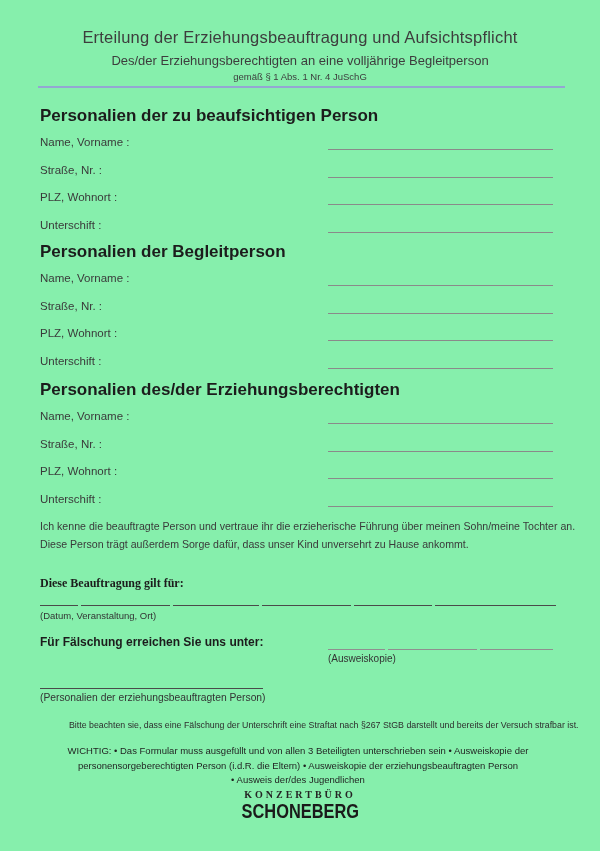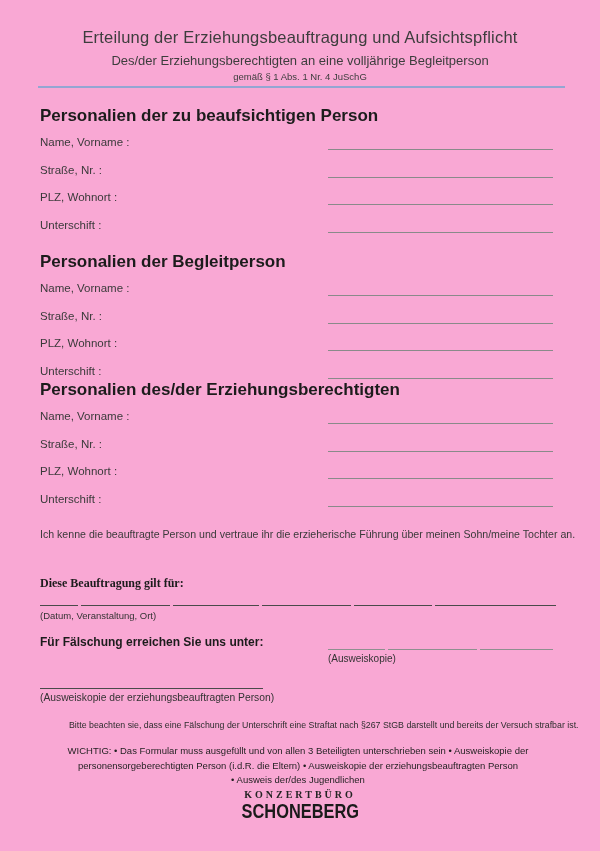--- a/index.html
+++ b/index.html
@@ -1,35 +1,35 @@
 <!DOCTYPE html>
 <html><head>
 <meta charset="utf-8">
 <style>
   html,body { margin:0; padding:0; background:#ffffff; }
   .page {
-    position:relative; width:600px; height:851px; background:#f9a8d4;
+    position:relative; width:600px; height:851px; background:#86efac;
     font-family:"Liberation Sans", sans-serif; color:#3a3a3a; overflow:hidden;
   }
   .abs { position:absolute; }
   .ctr { left:0; right:0; text-align:center; }
 
   .title    { top:28px; font-size:16.5px; color:#3d3d3d; letter-spacing:0.2px; }
   .subtitle { top:53px; font-size:13px; color:#3d3d3d; }
   .legalref { top:71px; font-size:9.5px; color:#3d3d3d; }
   .hrule    { top:86px; left:38px; width:527px; border-top:2px solid #94a6d2; height:0; }
 
   .section  { position:absolute; left:40px; width:516px; height:128px; }
   .sec-h    { position:absolute; top:0; left:0; font-weight:700; font-size:17px; color:#1c1c1c; white-space:nowrap; }
   .srow     { position:absolute; left:0; width:100%; height:16px; line-height:16px; }
   .srow .flabel { position:absolute; left:0; font-size:11.5px; color:#3a3a3a; white-space:nowrap; }
   .srow .fline  { position:absolute; left:288px; width:225px; height:15px; border-bottom:1px solid #8a8a8a; }
   .r1 { top:28px; } .r2 { top:55.5px; } .r3 { top:83px; } .r4 { top:110.5px; }
 
-  .decl { left:40px; top:517px; font-size:10.6px; line-height:18px; color:#3a3a3a; white-space:nowrap;margin-top:8px; }
+  .decl { left:40px; top:517px; font-size:10.6px; line-height:18px; color:#3a3a3a; white-space:nowrap; }
 
   .gilt-h  { left:40px; top:576px; font-weight:700; font-size:12px; color:#1c1c1c; white-space:nowrap;font-family:Liberation Serif, serif; }
   .datumline { left:40px; top:597px; width:516px; height:8px; display:flex; gap:3px; }
   .datumline span { border-bottom:1px solid #4a4a4a; height:8px; }
   .dseg1{width:38px;} .dseg2{width:89px;} .dseg3{width:86px;} .dseg4{width:89px;} .dseg5{width:78px;} .dseg6{flex:1;}
   .datum-cap { left:40px; top:610px; font-size:9.5px; color:#333333; white-space:nowrap; }
 
   .rueck-h { left:40px; top:635px; font-weight:700; font-size:12px; color:#1c1c1c; white-space:nowrap; }
   .phoneline { left:328px; top:641px; width:225px; height:8px; display:flex; gap:3px; }
   .phoneline span { border-bottom:1px solid #8f8f8f; height:8px; }
@@ -77,21 +77,21 @@
     <div class="srow r3">
       <span class="flabel">PLZ, Wohnort :</span>
       <span class="fline"></span>
     </div>
     <div class="srow r4">
       <span class="flabel">Unterschift :</span>
       <span class="fline"></span>
     </div>
   </div>
 
-  <div class="section" style="top:252px;">
+  <div class="section" style="top:242px;">
     <div class="sec-h">Personalien der Begleitperson</div>
     <div class="srow r1">
       <span class="flabel">Name, Vorname :</span>
       <span class="fline"></span>
     </div>
     <div class="srow r2">
       <span class="flabel">Straße, Nr. :</span>
       <span class="fline"></span>
     </div>
     <div class="srow r3">
@@ -119,20 +119,21 @@
       <span class="fline"></span>
     </div>
     <div class="srow r4">
       <span class="flabel">Unterschift :</span>
       <span class="fline"></span>
     </div>
   </div>
 
   <div class="abs decl">
     <div>Ich kenne die beauftragte Person und vertraue ihr die erzieherische Führung über meinen Sohn/meine Tochter an.</div>
+    <div>Diese Person trägt außerdem Sorge dafür, dass unser Kind unversehrt zu Hause ankommt.</div>
   </div>
 
   <div class="abs gilt-h">Diese Beauftragung gilt für:</div>
   <div class="abs datumline">
     <span class="dseg1"></span>
     <span class="dseg2"></span>
     <span class="dseg3"></span>
     <span class="dseg4"></span>
     <span class="dseg5"></span>
     <span class="dseg6"></span>
@@ -141,21 +142,21 @@
 
   <div class="abs rueck-h">Für Fälschung erreichen Sie uns unter:</div>
   <div class="abs phoneline">
     <span class="pseg1"></span>
     <span class="pseg2"></span>
     <span class="pseg3"></span>
   </div>
   <div class="abs phone-cap">(Ausweiskopie)</div>
 
   <div class="abs sigline"></div>
-  <div class="abs sig-cap">(Ausweiskopie der erziehungsbeauftragten Person)</div>
+  <div class="abs sig-cap">(Personalien der erziehungsbeauftragten Person)</div>
 
   <div class="abs legalnote">Bitte beachten sie, dass eine Fälschung der Unterschrift eine Straftat nach §267 StGB darstellt und bereits der Versuch strafbar ist.</div>
 
   <div class="abs wichtig">
     <div>WICHTIG: • Das Formular muss ausgefüllt und von allen 3 Beteiligten unterschrieben sein • Ausweiskopie der</div>
     <div>personensorgeberechtigten Person (i.d.R. die Eltern) • Ausweiskopie der erziehungsbeauftragten Person</div>
     <div>• Ausweis der/des Jugendlichen</div>
   </div>
 
   <div class="abs ctr logo">

